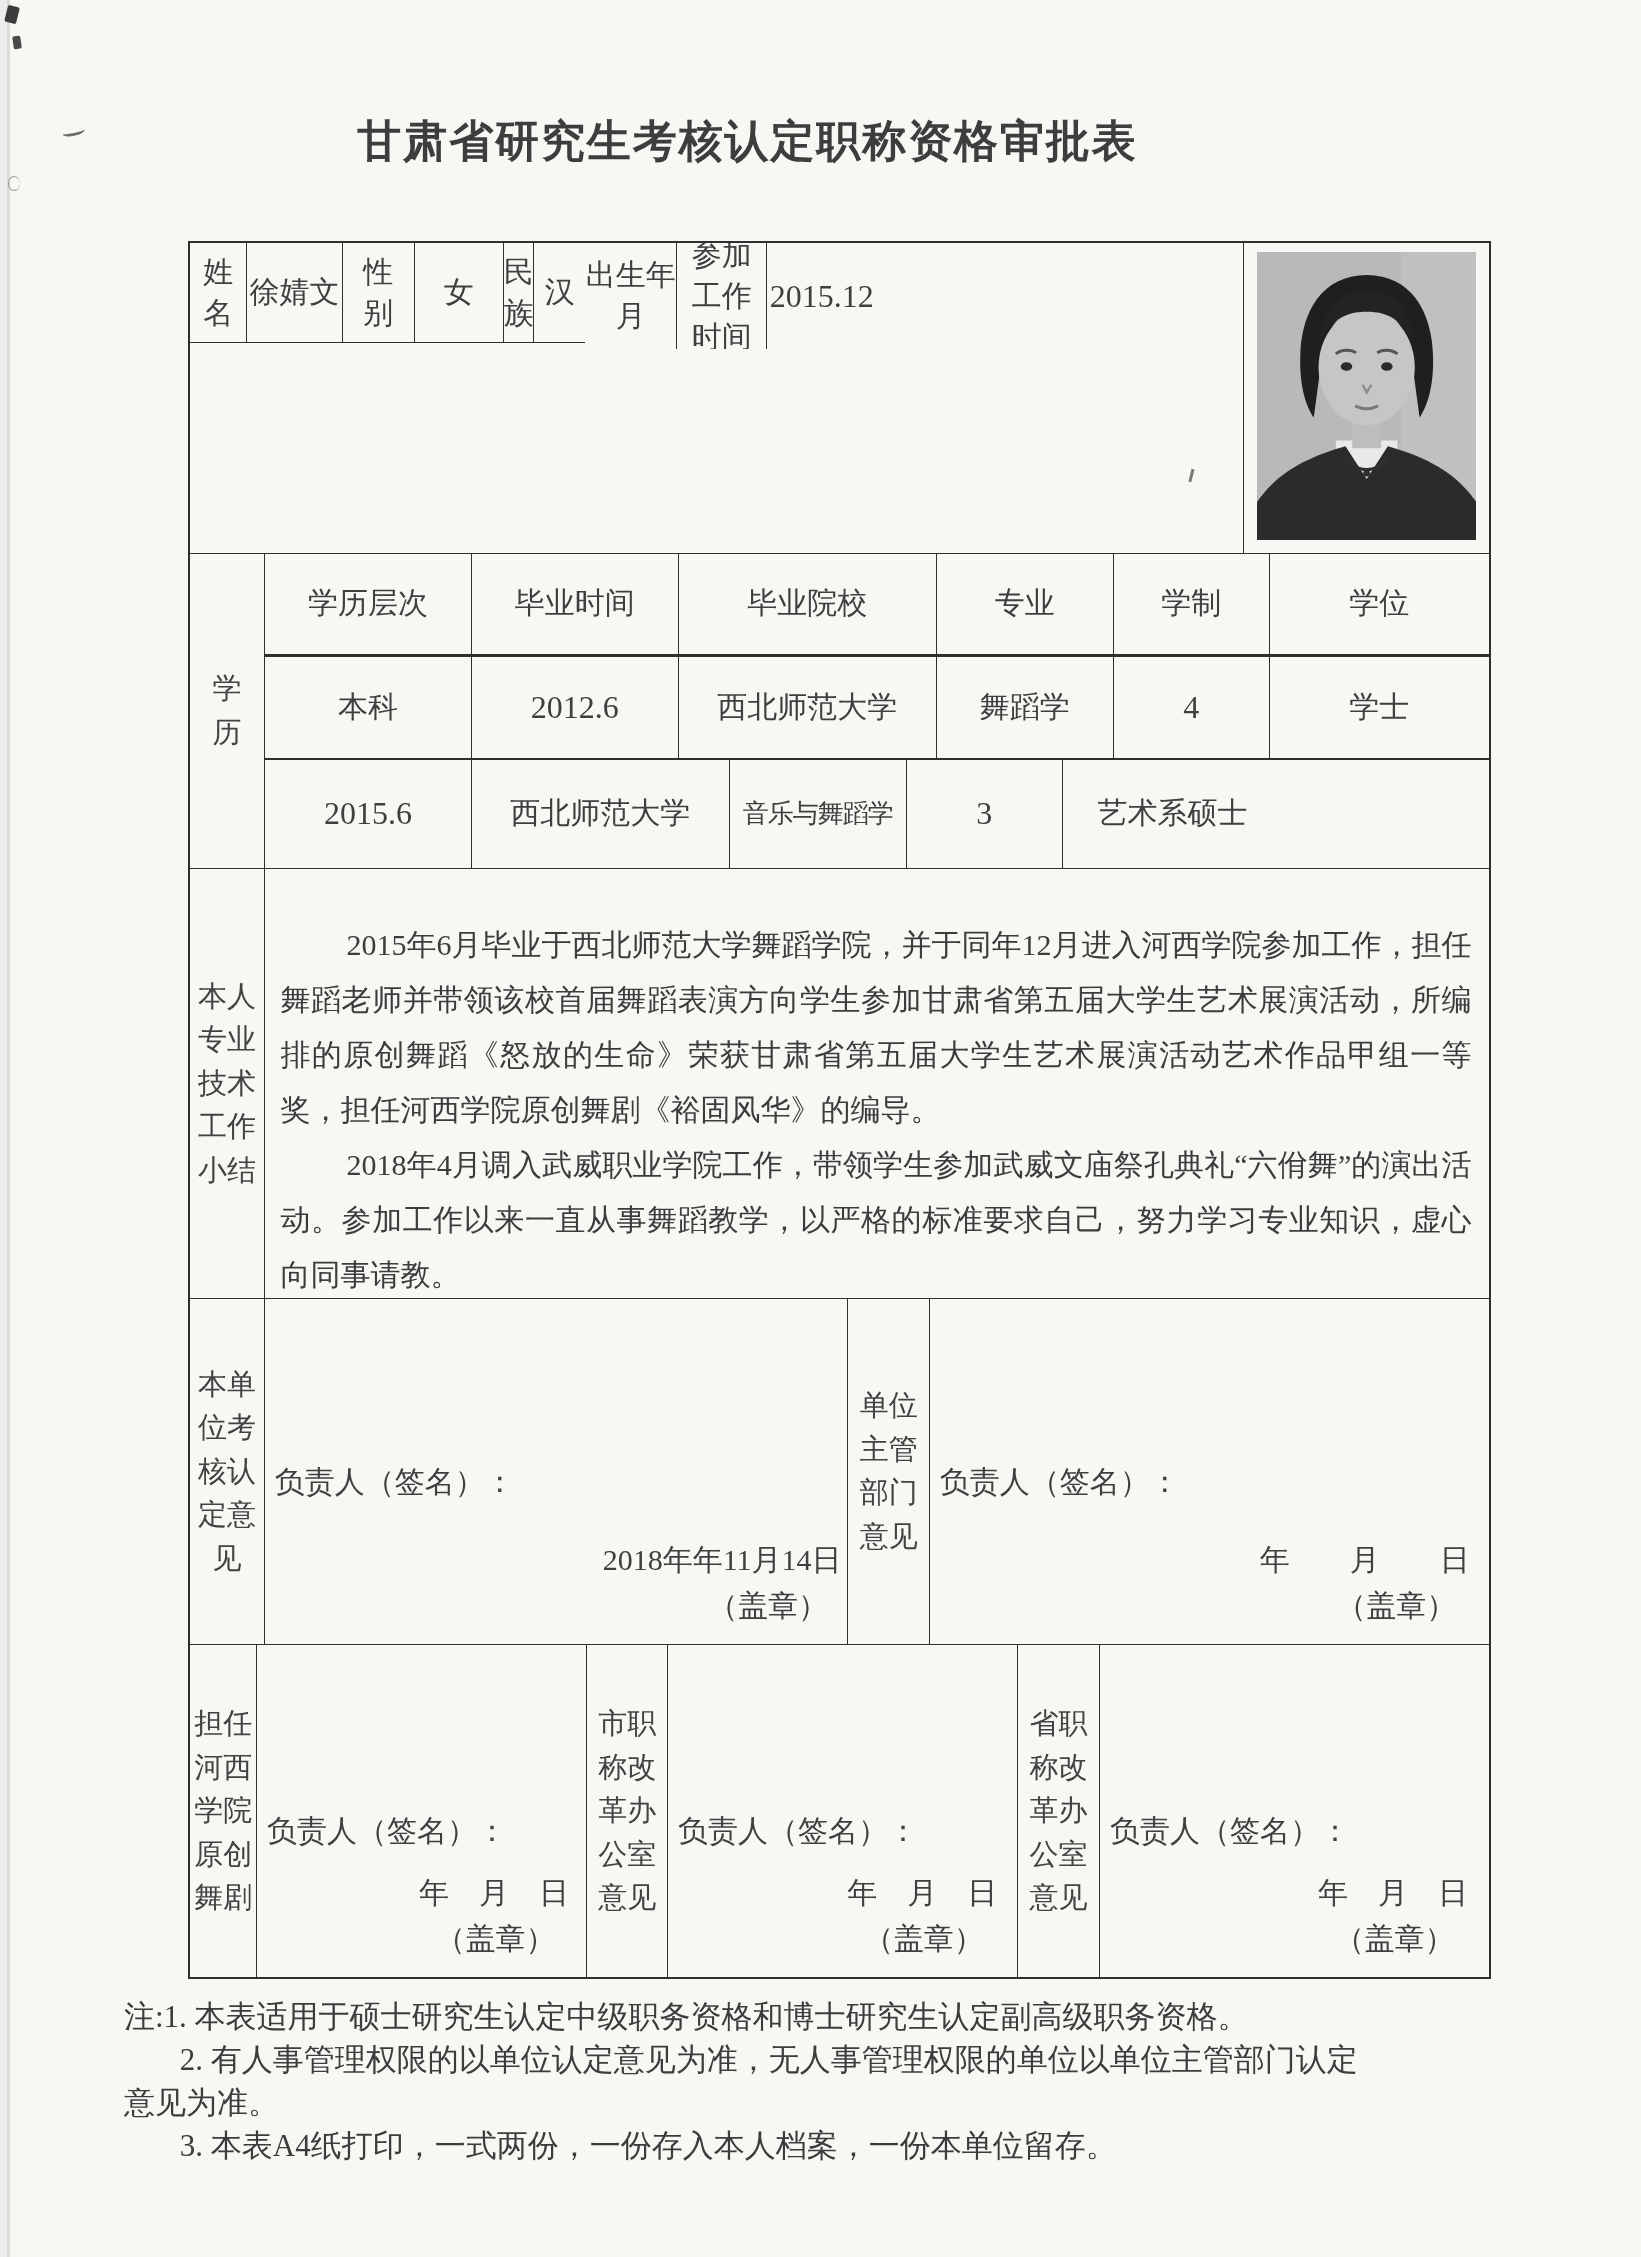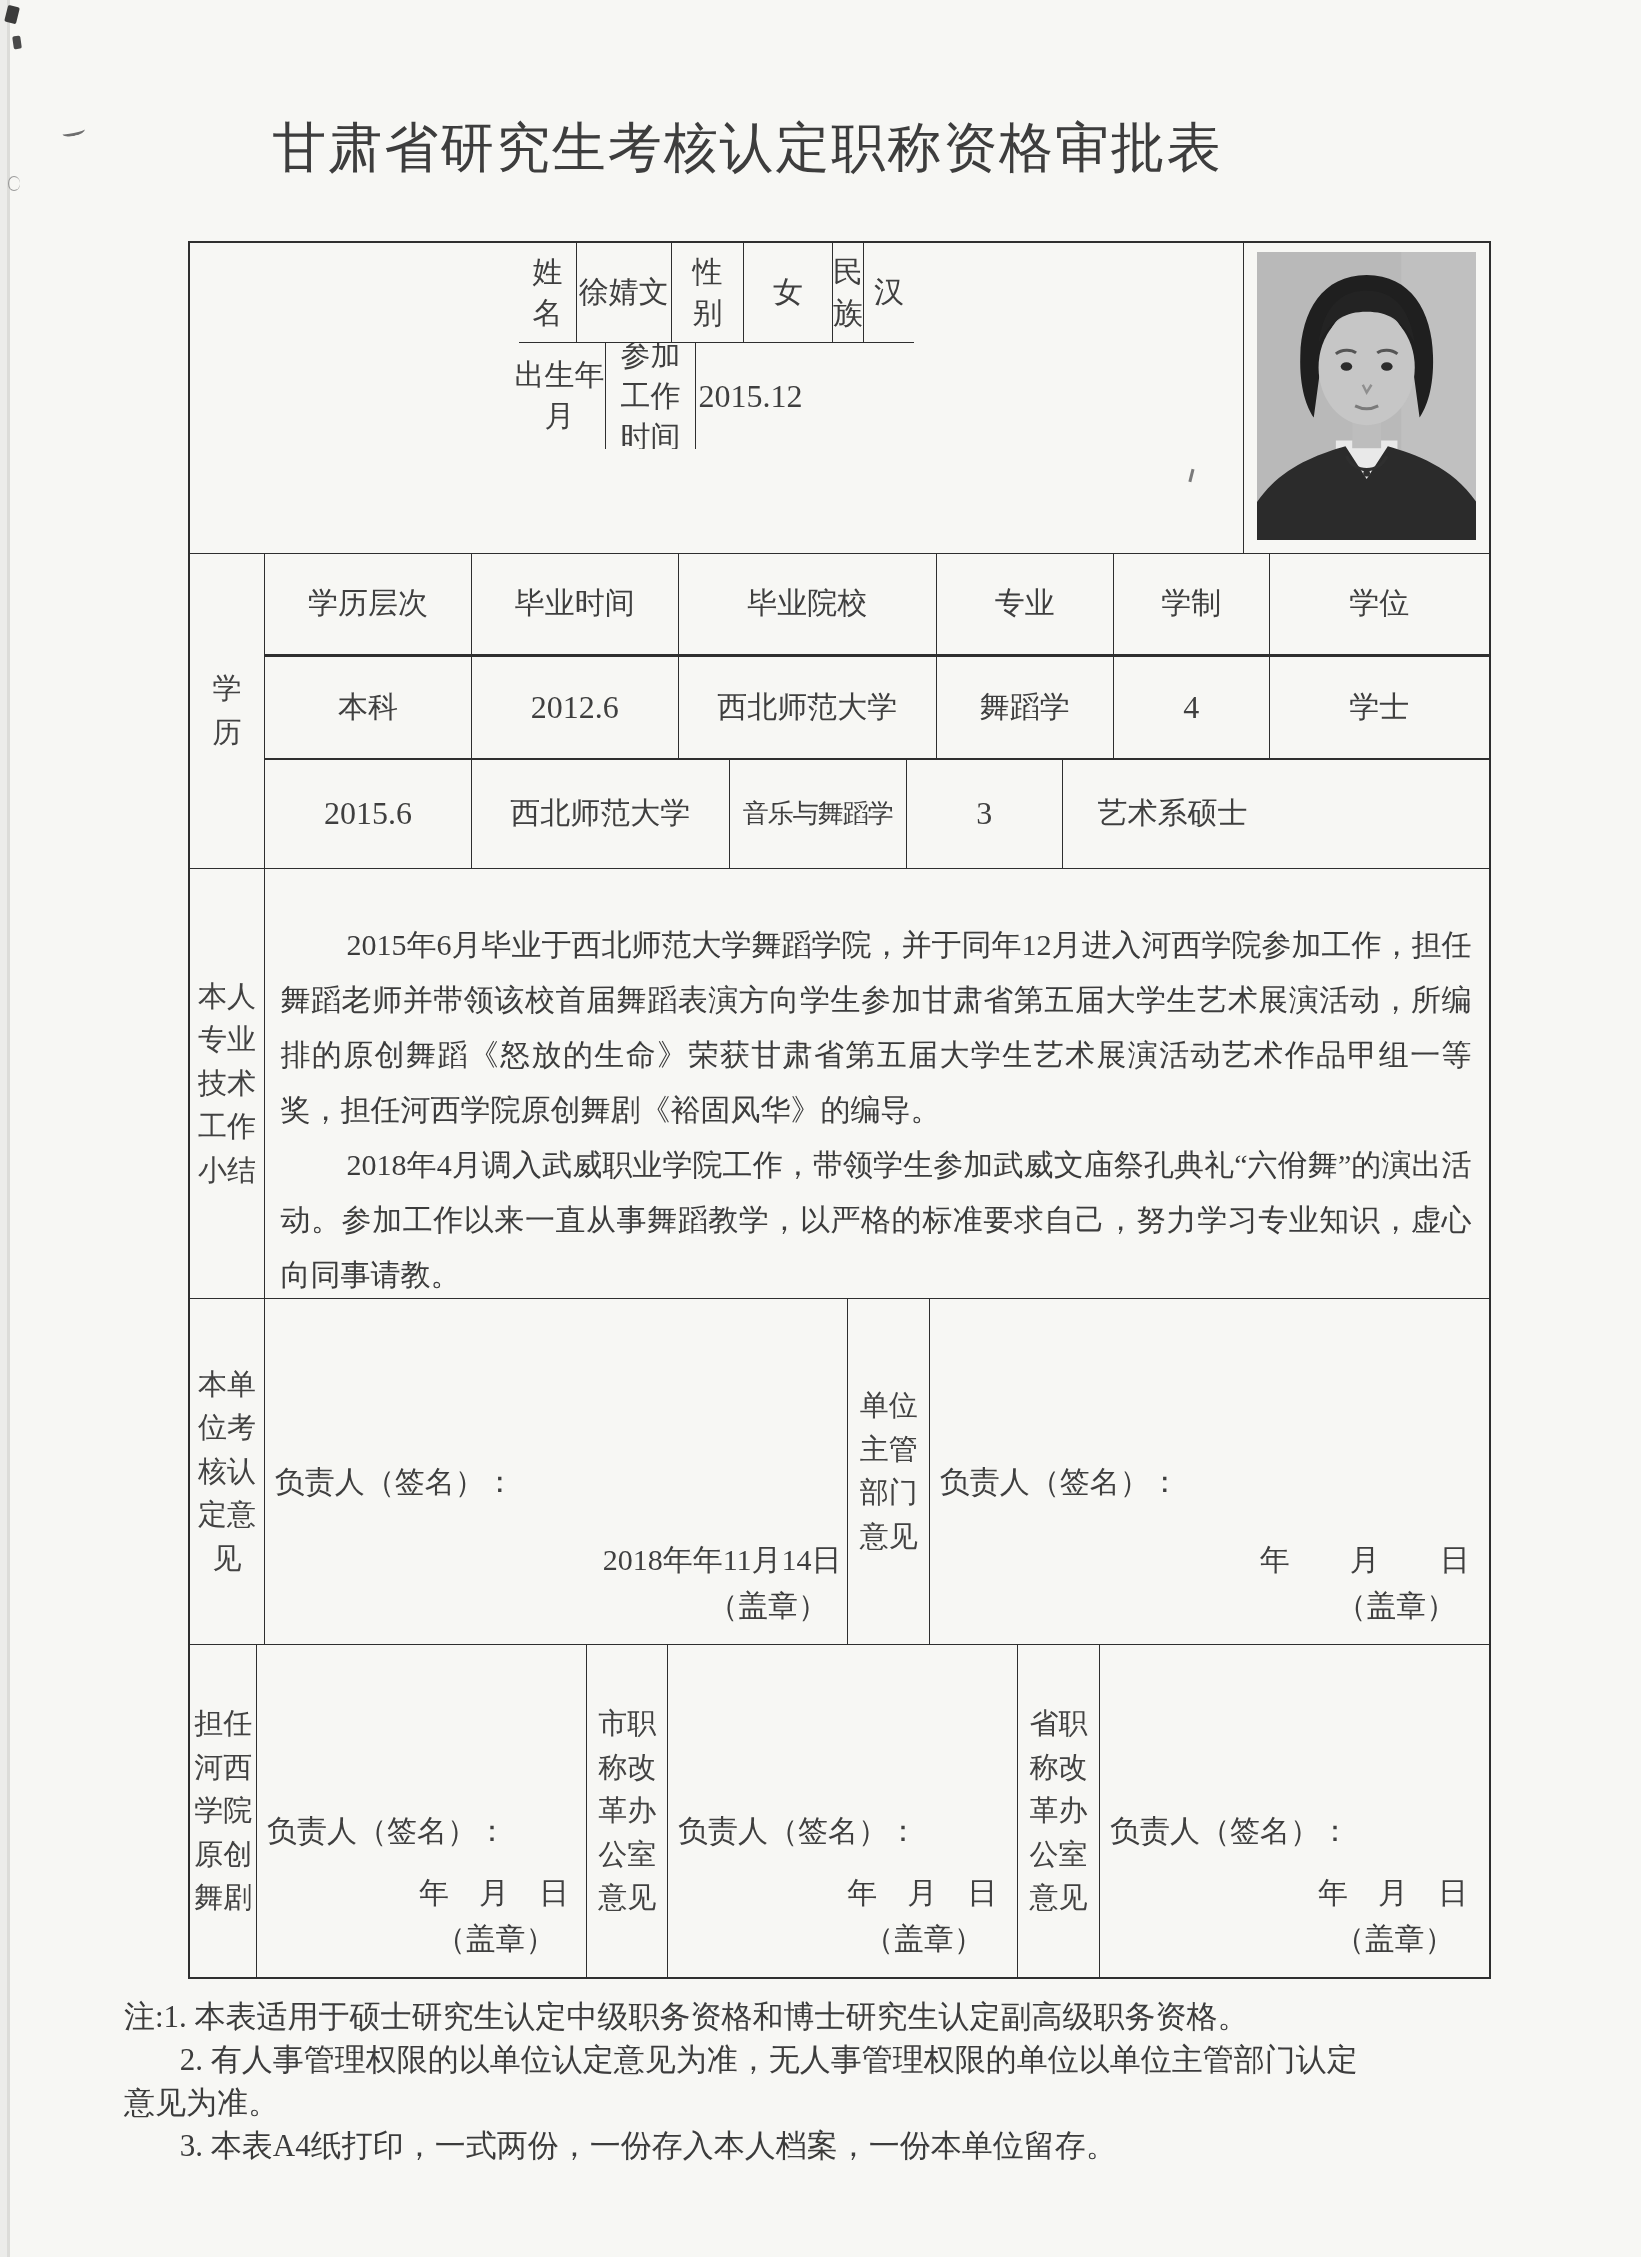--- a/index.html
+++ b/index.html
@@ -8,37 +8,37 @@
     position: relative;
     width: 1641px; height: 2257px;
     background: #f7f7f4;
     font-family: "Liberation Serif", serif;
     color: #3f3f3f;
     overflow: hidden;
   }
   .page-title {
     position: absolute; top: 112px; left: 0; width: 1495px;
     text-align: center;
-    font-size: 54px; font-weight: 400; letter-spacing: 1.9px;
+    font-size: 44px; font-weight: 700; letter-spacing: 1.9px;
     color: #3d3d3d;
   }
   .form {
     position: absolute; left: 188px; top: 241px; width: 1303px;
     border: 2.9px solid #2f2f2f;
   }
   .band { display: flex; border-bottom: 1.9px solid #2f2f2f; }
   .band:last-child { border-bottom: none; }
   .c {
     display: flex; align-items: center; justify-content: center;
     border-right: 1.9px solid #2f2f2f;
     text-align: center; font-size: 30px; color: #3f3f3f;
     overflow: hidden;
   }
   .c:last-child { border-right: none; }
-  .rowset { display: flex; flex-direction: column; align-items: center; }
+  .rowset { display: flex; flex-direction: row; }
   .r { display: flex; border-bottom: 1.9px solid #2f2f2f; }
   .r:last-child { border-bottom: none; }
   .r > .c:last-child { border-right: none; }
 
   
   .band-a-left { width: 81.1%; }
   .r-a1 { height: 100px; }
   .r-a2 { height: 106px; }
   .r-a3 { height: 108px; }
   .photo-cell {

